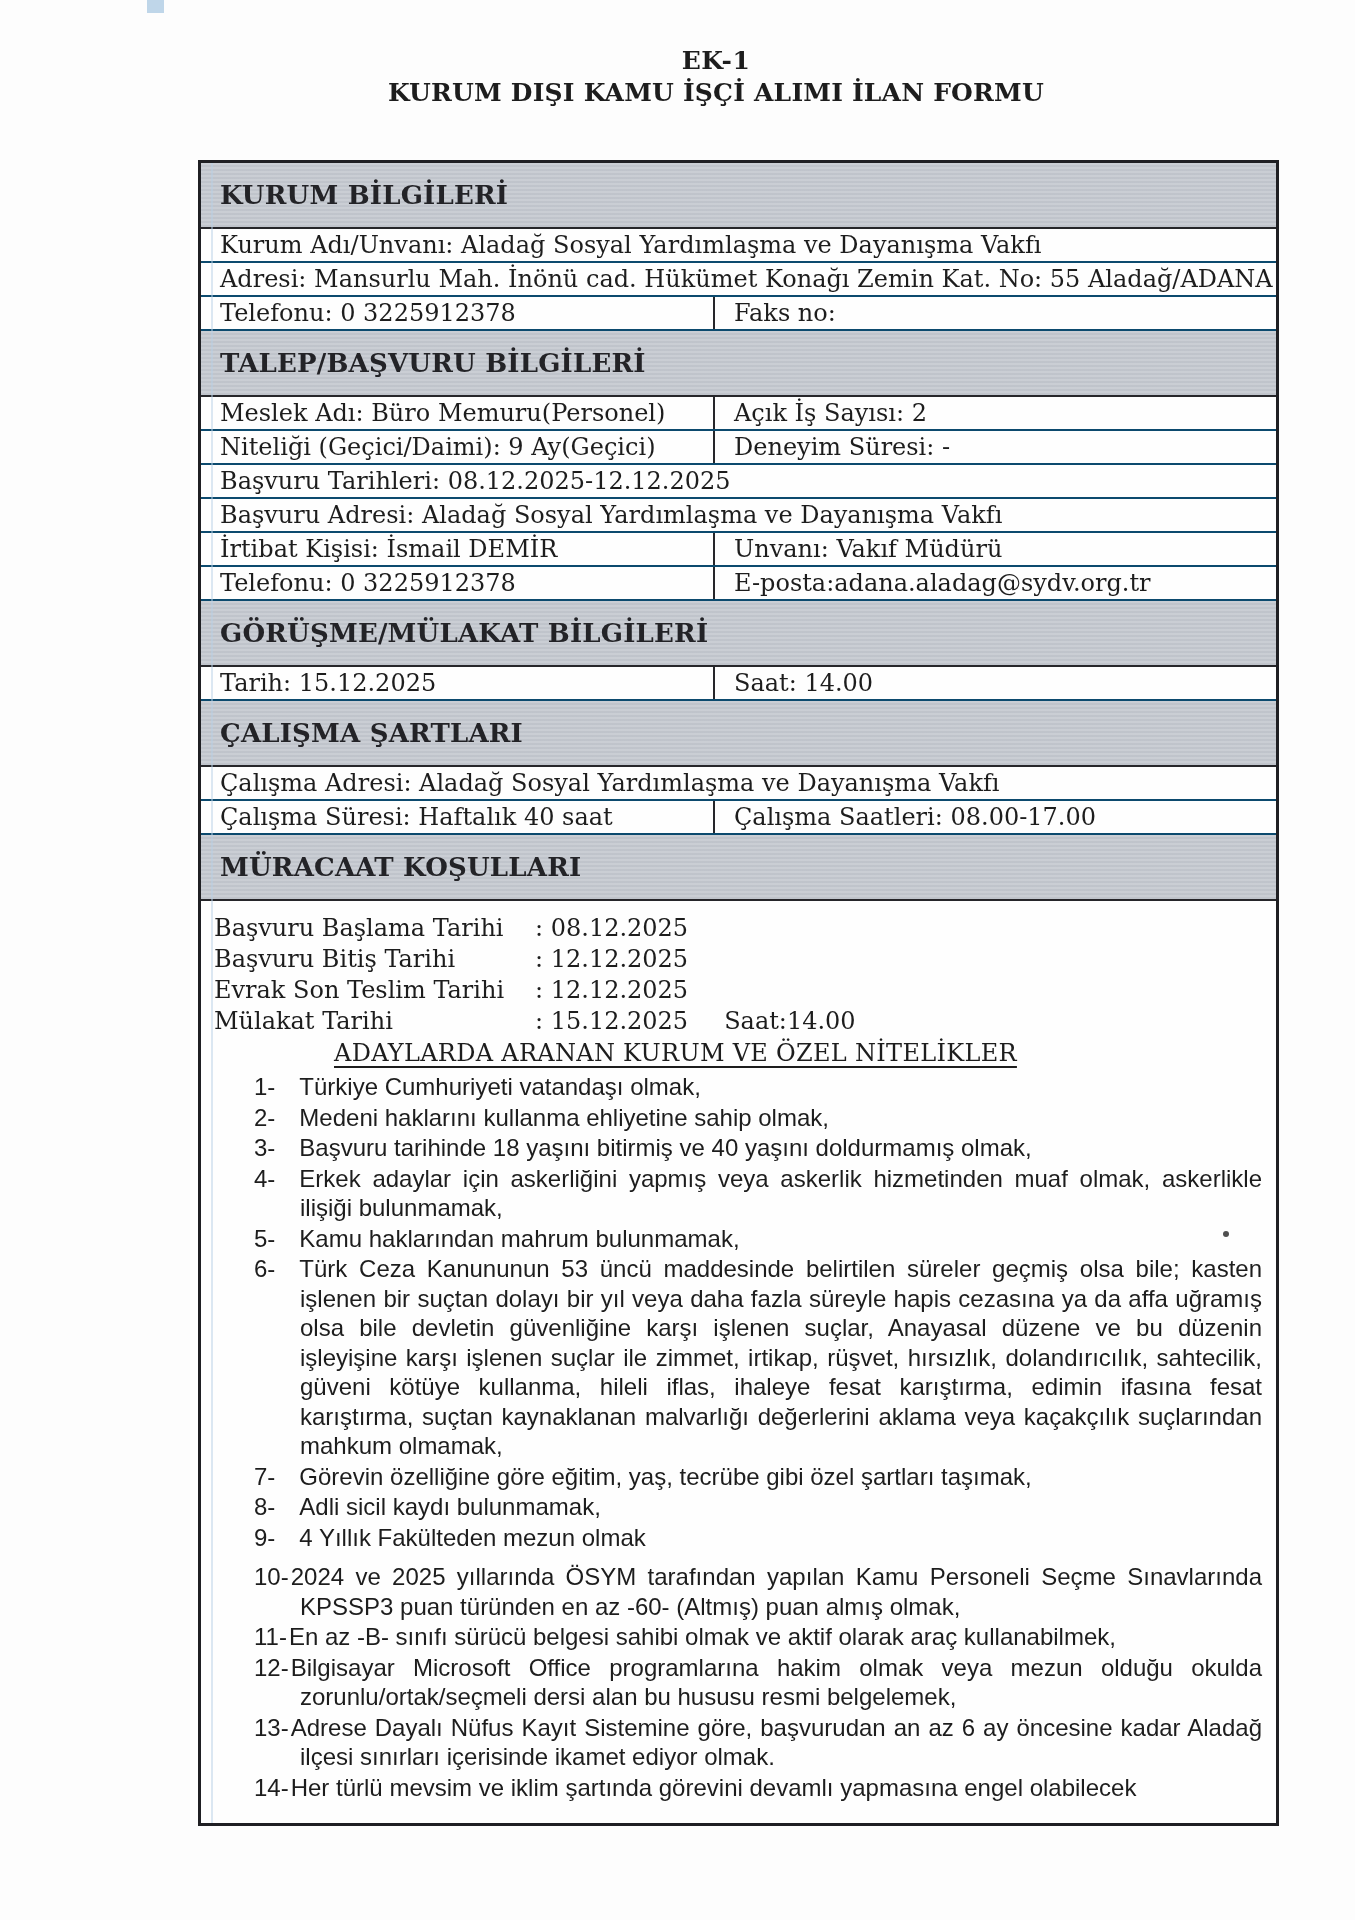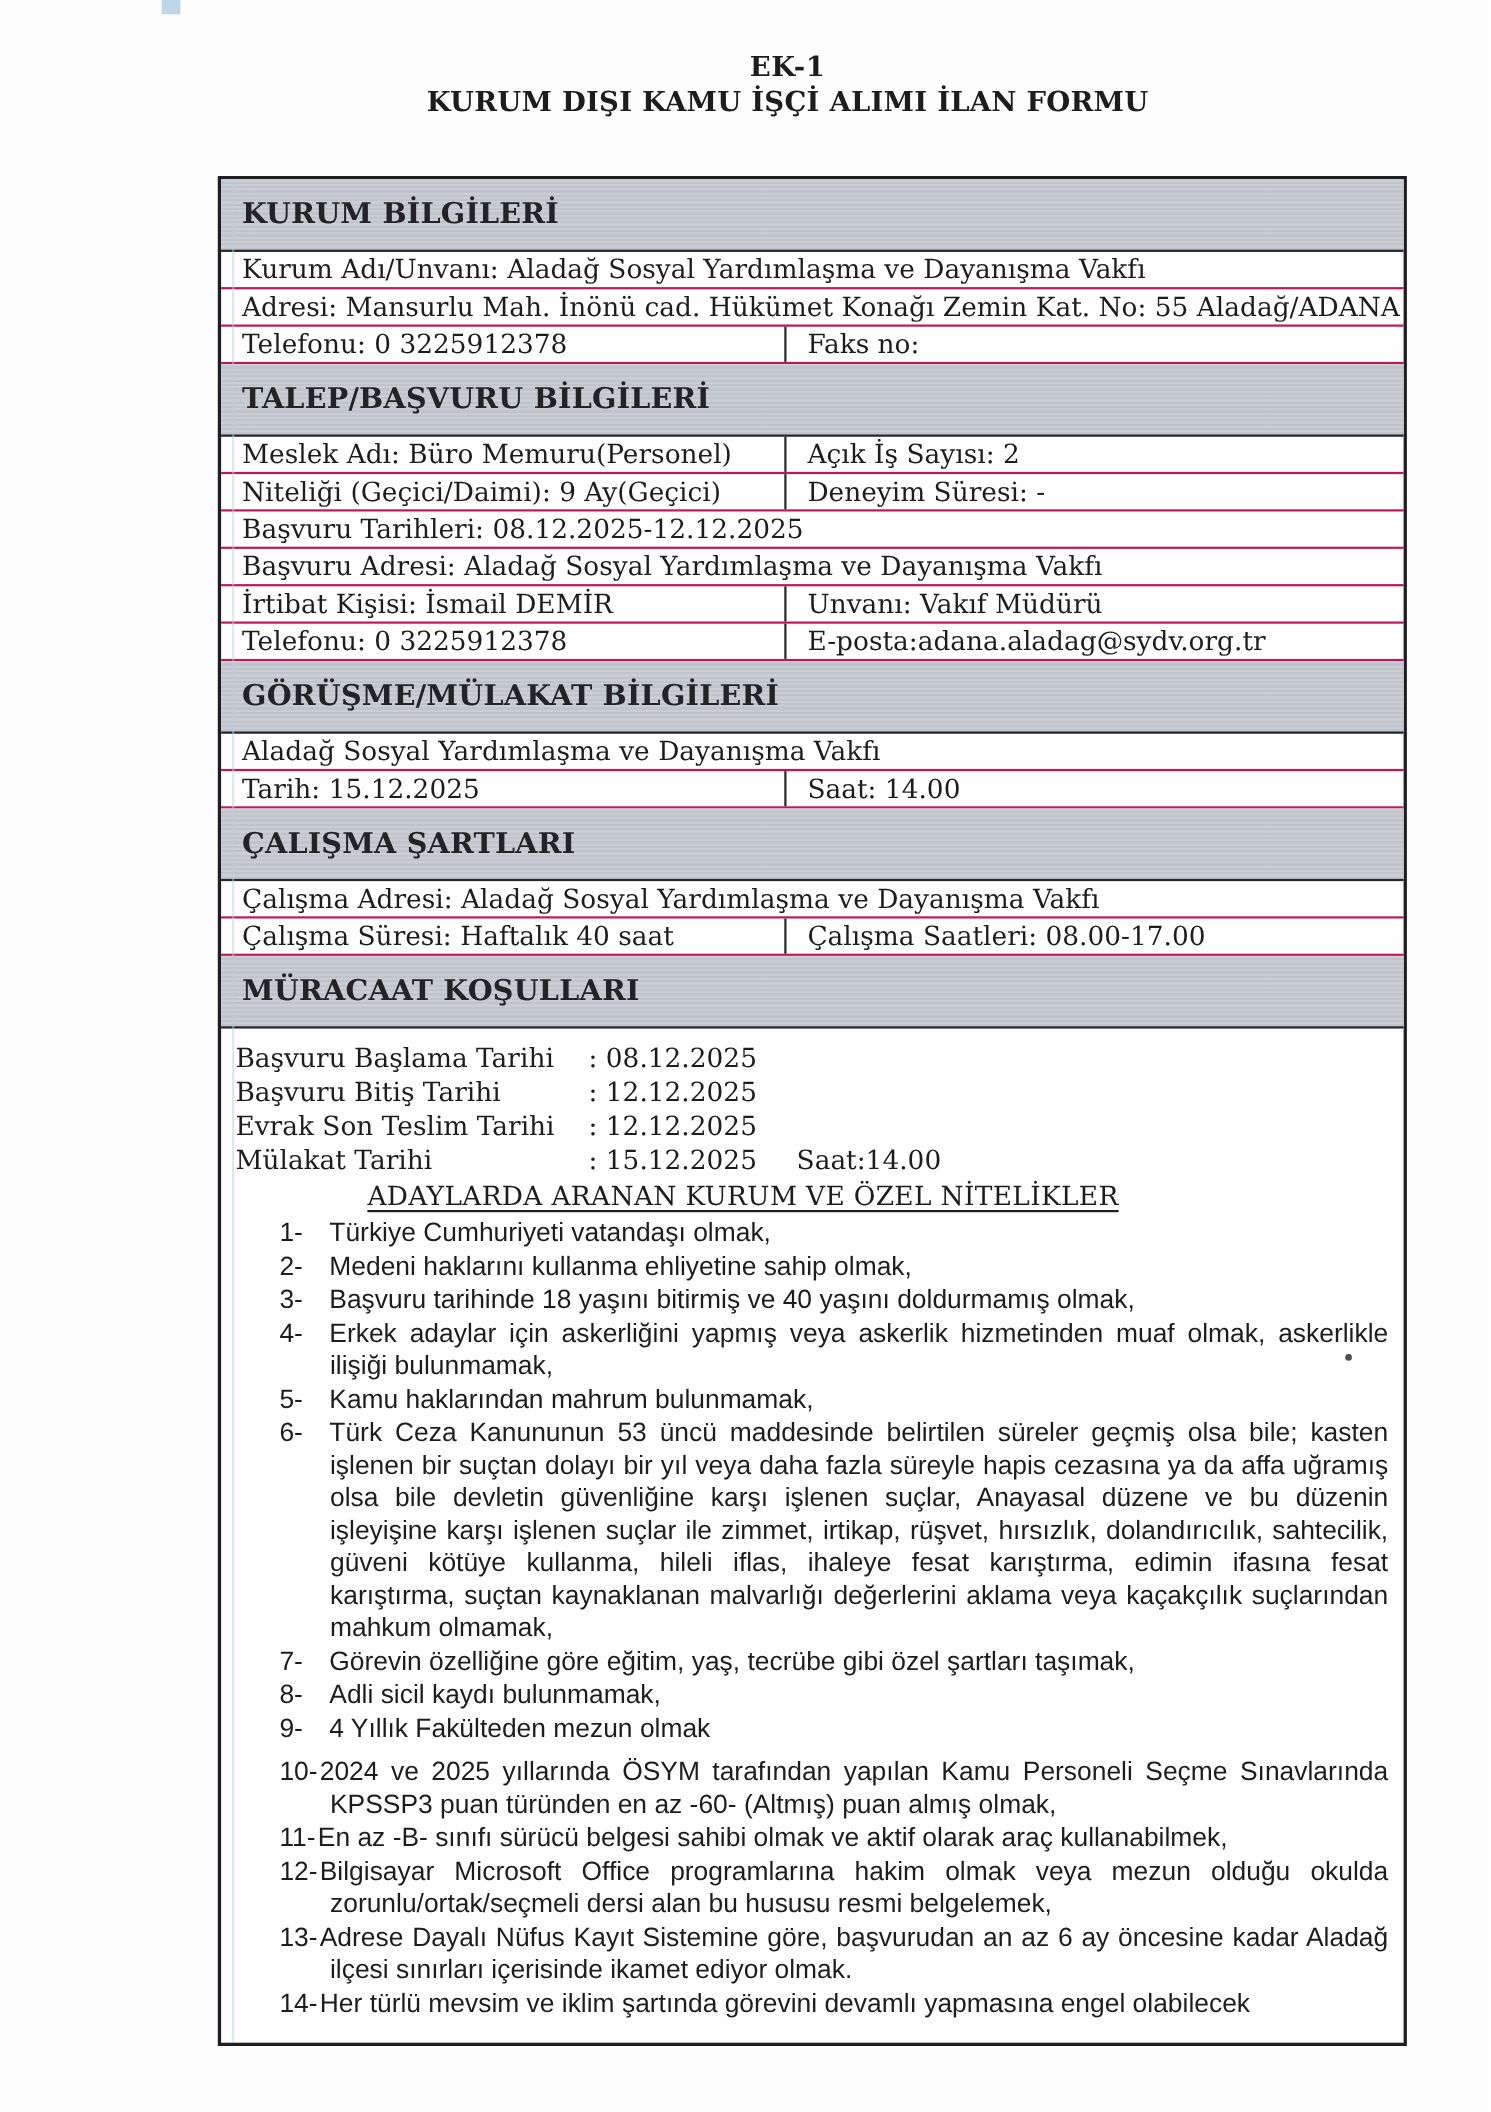--- a/index.html
+++ b/index.html
@@ -40,21 +40,21 @@
     position: absolute; left: 198px; top: 160px; width: 1081px;
     border: 3px solid #1f1f23; background: #fefefe;
   }
   .band {
     height: 66px; background: #c6cad1;
     background-image: repeating-linear-gradient(180deg, rgba(255,255,255,.07) 0 2px, rgba(90,98,110,.06) 2px 4px);
     border-bottom: 2px solid #26262a;
     display: flex; align-items: center; padding-left: 19px;
     font-weight: bold; font-size: 26px; letter-spacing: .2px; color: #232327;
   }
-  .row { height: 34px; border-bottom: 2px solid #be185d; font-size: 24px; display: flex; align-items: stretch; }
+  .row { height: 34px; border-bottom: 2px solid #0c4a6e; font-size: 24px; display: flex; align-items: stretch; }
   .row.single { align-items: center; padding-left: 19px; }
   .cell-l { width: 514px; border-right: 2px solid #26262a; display: flex; align-items: center; padding-left: 19px; }
   .cell-r { flex: 1; display: flex; align-items: center; padding-left: 19px; }
 
   
   .body-cell {
     height: 922px; overflow: hidden;
     padding: 12px 14px 0 13px;
     font-size: 24px;
   }
@@ -120,21 +120,20 @@
     <div class="row">
       <div class="cell-l">İrtibat Kişisi: İsmail DEMİR</div>
       <div class="cell-r">Unvanı: Vakıf Müdürü</div>
     </div>
     <div class="row">
       <div class="cell-l">Telefonu: 0 3225912378</div>
       <div class="cell-r">E-posta:adana.aladag@sydv.org.tr</div>
     </div>
 
     <div class="band">GÖRÜŞME/MÜLAKAT BİLGİLERİ</div>
-    <div class="row single">Aladağ Sosyal Yardımlaşma ve Dayanışma Vakfı</div>
     <div class="row">
       <div class="cell-l">Tarih: 15.12.2025</div>
       <div class="cell-r">Saat: 14.00</div>
     </div>
 
     <div class="band">ÇALIŞMA ŞARTLARI</div>
     <div class="row single">Çalışma Adresi: Aladağ Sosyal Yardımlaşma ve Dayanışma Vakfı</div>
     <div class="row">
       <div class="cell-l">Çalışma Süresi: Haftalık 40 saat</div>
       <div class="cell-r">Çalışma Saatleri: 08.00-17.00</div>

